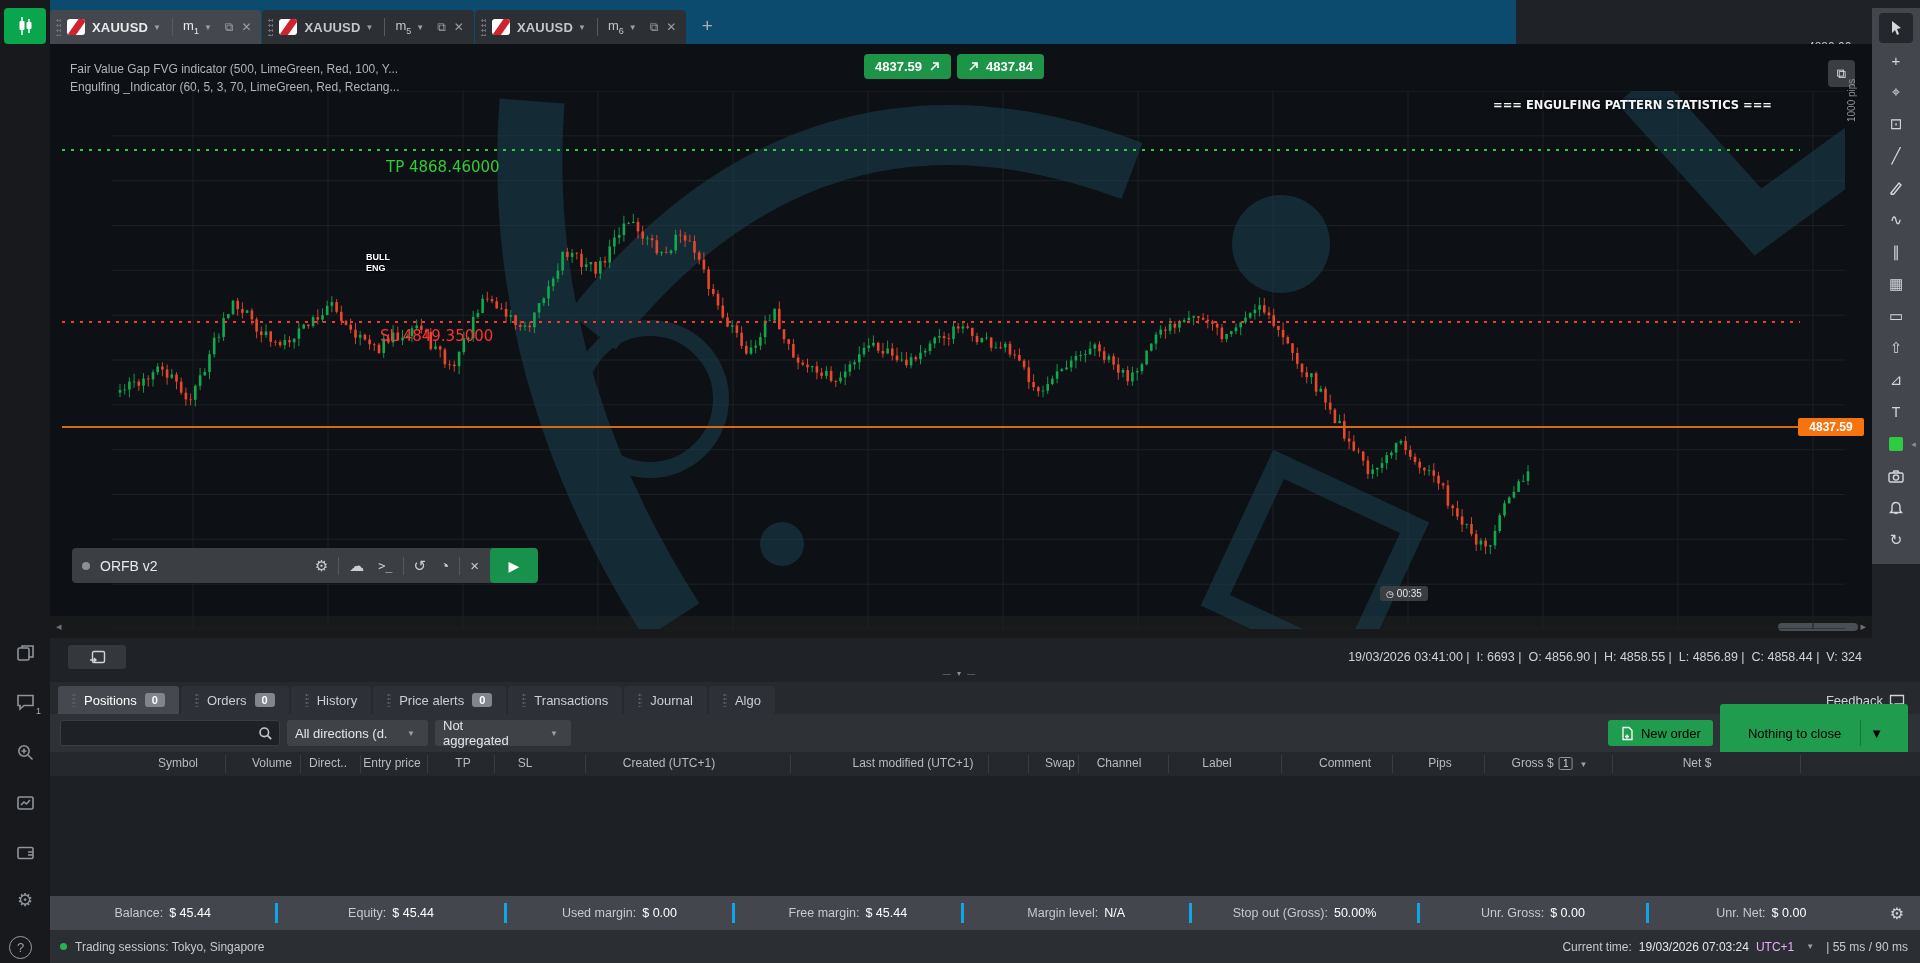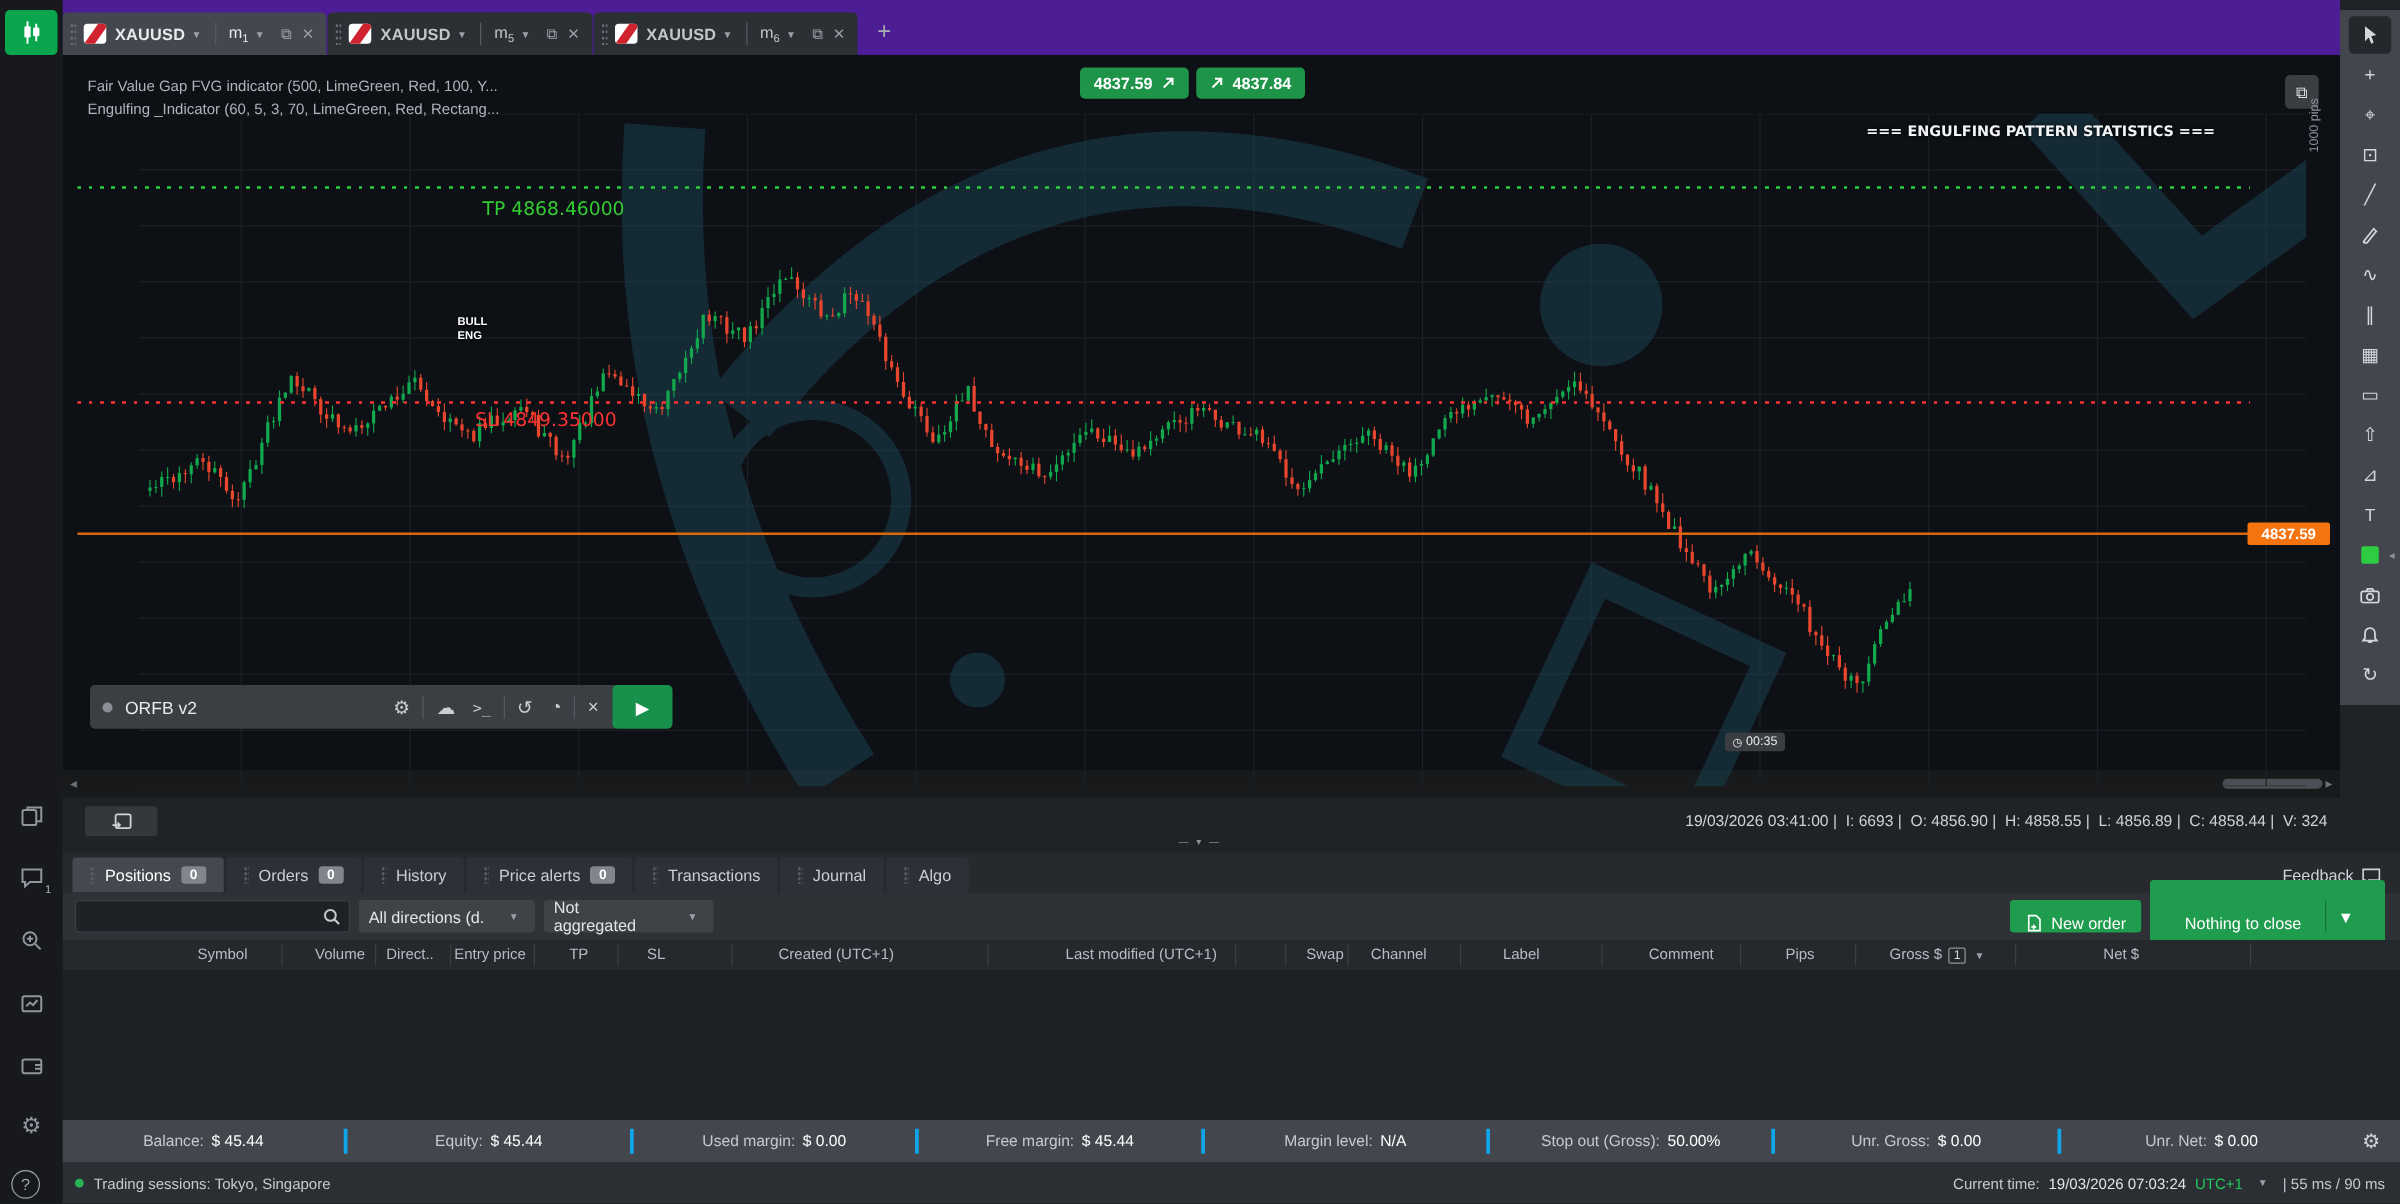--- a/index.html
+++ b/index.html
@@ -8,21 +8,21 @@
   .abs{position:absolute;}
   
   #left-sidebar{left:0;top:0;width:50px;height:963px;background:#17191d;z-index:30;}
   #app-logo{left:4px;top:8px;width:42px;height:36px;background:#0aa64d;border-radius:4px;
             display:flex;align-items:center;justify-content:center;}
   .side-icon{left:0;width:50px;height:40px;display:flex;align-items:center;justify-content:center;
              color:#8e959c;font-size:18px;cursor:pointer;}
   .side-icon svg{stroke:#8e959c;fill:none;stroke-width:1.6;}
   .badge-mini{position:absolute;right:9px;bottom:6px;font-size:9px;color:#aab0b6;}
   
-  #tabbar{left:50px;top:0;width:1822px;height:44px;background:#4c1d95;display:flex;align-items:flex-end;z-index:5;}
+  #tabbar{left:50px;top:0;width:1466px;height:44px;background:#0c4a6e;display:flex;align-items:flex-end;z-index:5;}
   .wtab{height:34px;margin:0 1px 0 0;display:flex;align-items:center;padding:0 10px 0 6px;
         background:#2c2f34;border-radius:4px 4px 0 0;font-size:13px;color:#c3c7cc;}
   .wtab.active{background:#44484e;color:#e8eaed;}
   .wtab .grip{width:5px;height:18px;margin-right:6px;
       background-image:radial-gradient(circle,#6a6f75 1px,transparent 1.2px);background-size:3px 5px;}
   .inst-ico{width:18px;height:16px;background:#fff;border-radius:3px;position:relative;overflow:hidden;margin-right:7px;}
   .inst-ico::after{content:"";position:absolute;left:6px;top:-4px;width:7px;height:26px;background:#cf2430;transform:rotate(35deg);}
   .wtab .sym{font-weight:bold;letter-spacing:.2px;}
   .caret{font-size:8px;color:#9aa0a6;margin:0 5px;}
   .tf{margin-left:4px;}
@@ -93,22 +93,22 @@
   .btab.active{background:#45494f;color:#fff;}
   .cnt-badge{background:#80868c;color:#fff;font-size:11px;font-weight:bold;border-radius:3px;padding:1px 7px;}
   #feedback{position:absolute;right:15px;bottom:6px;font-size:13px;color:#cfd3d8;display:flex;gap:6px;align-items:center;cursor:pointer;}
   
   #filter-row{left:50px;top:714px;width:1870px;height:38px;background:#2e3136;display:flex;align-items:center;z-index:10;}
   #search-box{width:218px;height:24px;margin-left:10px;background:#1e2125;border:1px solid #3a3e44;border-radius:3px;
               display:flex;align-items:center;}
   #search-box input{flex:1;background:transparent;border:none;outline:none;color:#d5d9dd;font-size:12px;padding:0 8px;}
   .dd{height:26px;background:#3f4348;border-radius:3px;margin-left:7px;display:flex;align-items:center;
       font-size:13px;color:#e3e6e9;padding:0 8px;gap:14px;cursor:pointer;}
-  .grn-btn{height:26px;background:#1f9c4d;border-radius:3px;color:#ffffff;font-size:13px;display:flex;
-           align-items:flex-end;gap:7px;padding:0 12px;cursor:pointer;}
+  .grn-btn{height:26px;background:#1f9c4d;border-radius:3px;color:#000000;font-size:13px;display:flex;
+           align-items:center;gap:7px;padding:0 12px;cursor:pointer;}
   .grn-btn svg{stroke:#fff;fill:none;stroke-width:1.4;}
   
   #table-header{left:50px;top:752px;width:1870px;height:24px;background:#25282d;font-size:12px;color:#b6bcc2;z-index:10;}
   .th{position:absolute;top:4px;transform:translateX(-50%);white-space:nowrap;}
   .th-div{position:absolute;top:3px;width:1px;height:18px;background:#3a3e44;}
   .mini-box{display:inline-block;border:1px solid #8e949a;border-radius:2px;font-size:10px;padding:0 3px;margin:0 2px;color:#d5d9dd;}
   #table-body{left:50px;top:776px;width:1870px;height:120px;background:#1d2024;z-index:9;}
   
   #account-bar{left:50px;top:896px;width:1870px;height:34px;background:#43474d;display:flex;align-items:center;z-index:10;}
   .acct-cell{flex:1;display:flex;align-items:center;justify-content:center;gap:6px;font-size:12.5px;height:20px;
@@ -1159,19 +1159,19 @@
       </div>
     <div id="acct-gear">⚙</div>
   </div>
 
   <div class="abs" id="status-bar">
     <div id="sess-dot"></div>
     <span>Trading sessions: Tokyo, Singapore</span>
     <div id="status-right">
       <span class="acct-label">Current time:</span>
       <span style="color:#e3e6e9">19/03/2026 07:03:24</span>
-      <span style="color:#22c55e">UTC+1</span>
+      <span style="color:#f0abfc">UTC+1</span>
       <span class="caret">▼</span>
       <span>| 55 ms / 90 ms</span>
     </div>
   </div>
 
 </div>
 
 </body></html>

